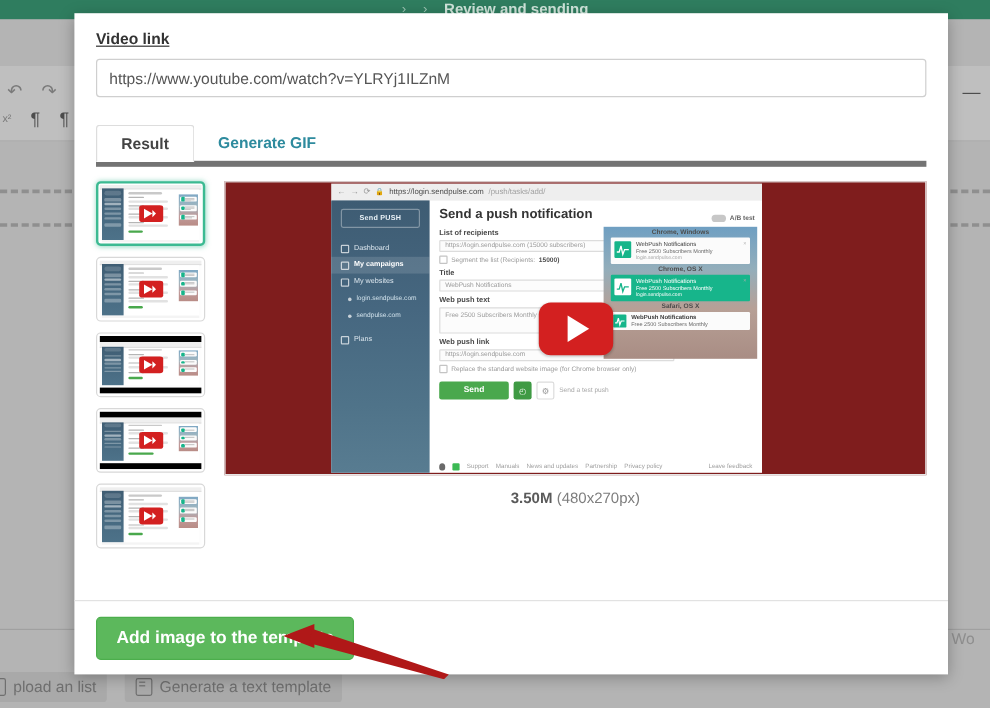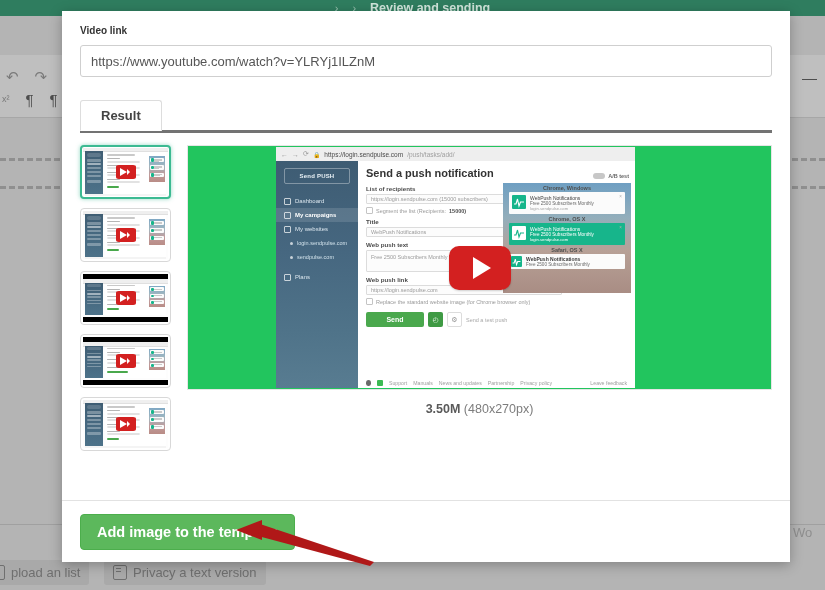--- a/index.html
+++ b/index.html
@@ -91,33 +91,33 @@
   .modal-title { font-size: 17px; color: #3c3c3c; }
   .modal-close {
     position: absolute; right: 16px; top: 50%; transform: translateY(-50%);
     font-size: 16px; color: #2b2b2b; cursor: pointer; line-height: 1;
     font-family: "DejaVu Sans", sans-serif;
   }
 
   .modal-body { padding: 0; }
 
   .field-block { padding: 14px 18px 0 18px; }
-  .field-label { font-size: 10px; font-weight: bold; color: #333; margin-bottom: 9px; }
+  .field-label { font-size: 13px; font-weight: bold; color: #333; margin-bottom: 9px; text-decoration: underline; }
   .url-input {
     width: 100%; box-sizing: border-box; height: 32px;
     border: 1px solid #cfcfcf; border-radius: 3px;
     padding: 0 10px; font-size: 13px; color: #555;
     font-family: "Liberation Sans", sans-serif;
     background: #fff;
   }
 
   
   .tabs {
     margin: 22px 18px 0 18px;
-    border-bottom: 3px solid #737373;
+    border-bottom: 5px solid #737373;
     display: flex; align-items: flex-end; height: 31px; text-align: right;
   }
   .tab {
     height: 31px; box-sizing: border-box; padding: 0 20px;
     display: flex; align-items: center; justify-content: center;
     font-size: 13px; cursor: pointer;
   }
   .tab.active {
     color: #444; font-weight: bold;
     background: #fff;
@@ -168,21 +168,21 @@
   }
   .shot .s-play::after {
     content: ""; border-style: solid; border-color: transparent transparent transparent #ffffff;
   }
   .shot.letterbox .s-bar { position: absolute; left: 0; width: 100%; height: 11%; background: #000; }
 
   
   .preview-wrap { flex: 1 1 auto; }
   .preview {
     position: relative; width: 100%; height: 245px;
-    background: #22c55e; border: 1px solid #e6e6e6; box-sizing: border-box;
+    background: #7f1d1d; border: 1px solid #e6e6e6; box-sizing: border-box;
     overflow: hidden;
   }
   .pv-chrome {
     position: absolute; left: 88px; top: 1px; right: 136px; height: 14px;
     background: #eeeeee; border-bottom: 1px solid #dedede;
     display: flex; align-items: center; gap: 4px; padding: 0 5px;
     font-size: 6.5px; color: #8a8a8a; white-space: nowrap; overflow: hidden;
   }
   .pv-chrome .nav { color: #9a9a9a; font-size: 7px; }
   .pv-chrome .lock { color: #2a9d5c; font-size: 6px; }
@@ -333,36 +333,37 @@
   <div class="bg-hr" style="top:524px;"></div>
   <div class="bg-word" style="left:793px; top:525px;">Wo</div>
 
   <div class="bottom-bar">
     <div class="bb-btn" style="left:-18px;">
       <span class="bb-ico"></span>
       <span>pload an list</span>
     </div>
     <div class="bb-btn" style="left:104px;">
       <span class="bb-ico"></span>
-      <span>Privacy a text version</span>
+      <span>Generate a text template</span>
     </div>
   </div>
 
   <div class="modal">
 
 
     <div class="modal-body">
 
       <div class="field-block">
         <div class="field-label">Video link</div>
         <input class="url-input" type="text" value="https://www.youtube.com/watch?v=YLRYj1ILZnM" style="">
       </div>
 
       <div class="tabs">
         <div class="tab active">Result</div>
+        <div class="tab inactive">Generate GIF</div>
       </div>
 
       <div class="content">
 
         <div class="thumbs">
           <div class="thumb selected">
             <div class="shot">
               <div class="s-chrome"></div>
               <div class="s-side">
                 <div class="s-sidebtn"></div>

